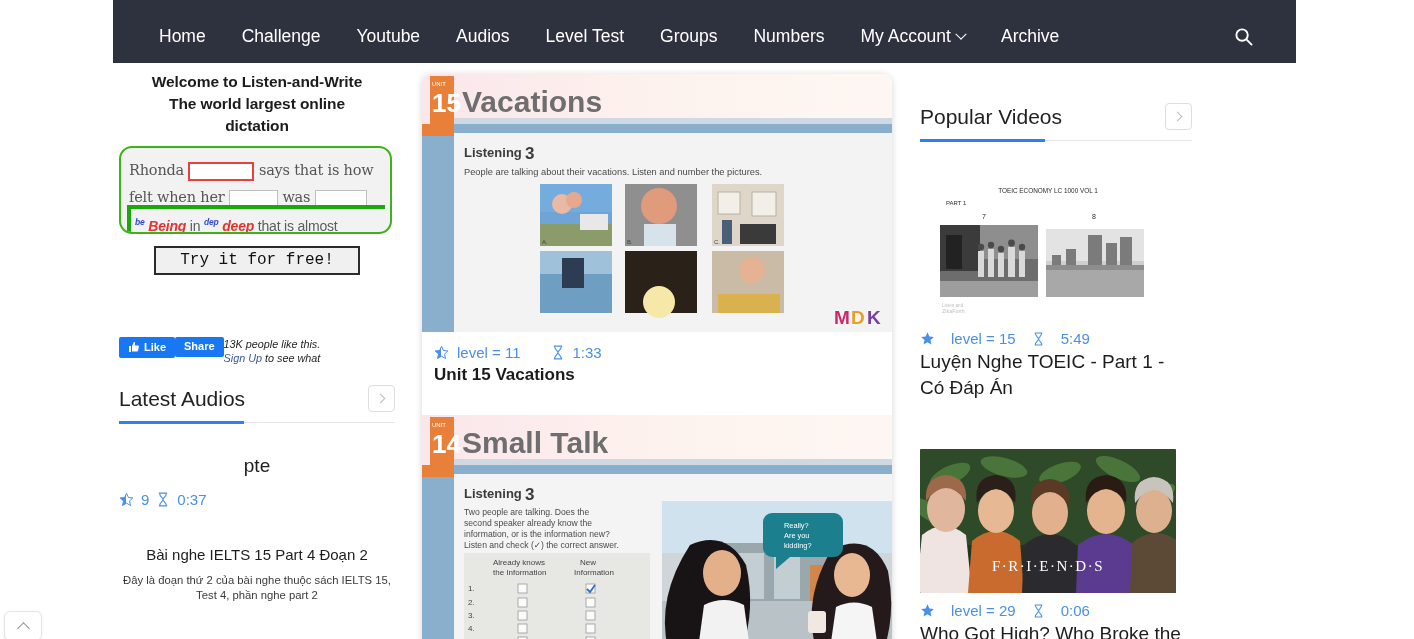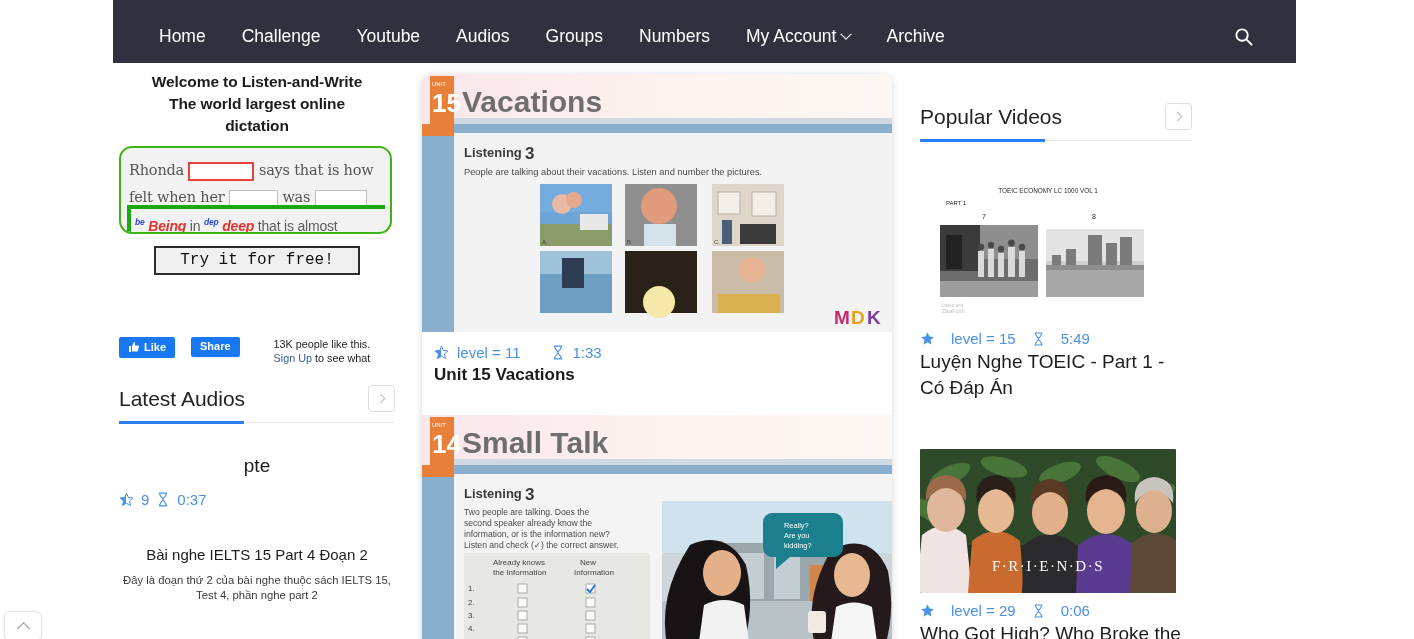--- a/index.html
+++ b/index.html
@@ -135,41 +135,42 @@
     color: #111;
     cursor: pointer;
     font-family: Liberation Mono, monospace;
   }
 
   
   .fb-widget {
     margin-top: 62px;
     display: flex;
     align-items: flex-start;
-    gap: 16px;
+    gap: 0;
   }
   .fb-btn {
     background: #1877f2;
     color: #fff;
     font-size: 11px;
     font-weight: bold;
     padding: 4px 9px 5px;
     border-radius: 2px;
     display: flex;
     align-items: center;
     gap: 4px;
     cursor: pointer;
     line-height: 1;
   }
   .fb-text {
     font-size: 10.8px;
     color: #1c1e21;
     line-height: 13.5px;
     padding-top: 1px;
-    margin-left: 18px;
+    margin-left: 0;
+    font-style: italic;
   }
   .fb-link { color: #385898; cursor: pointer; }
 
   
   .section-head {
     margin-top: 20px;
     display: flex;
     align-items: center;
     justify-content: space-between;
     position: relative;
@@ -317,20 +318,23 @@
         <span>Home</span>
       </div>
     <div class="nav-item">
         <span>Challenge</span>
       </div>
     <div class="nav-item">
         <span>Youtube</span>
       </div>
     <div class="nav-item">
         <span>Audios</span>
+      </div>
+    <div class="nav-item">
+        <span>Level Test</span>
       </div>
     <div class="nav-item">
         <span>Groups</span>
       </div>
     <div class="nav-item">
         <span>Numbers</span>
       </div>
     <div class="nav-item">
       <span>My Account</span>
       <span class="caret"></span>

